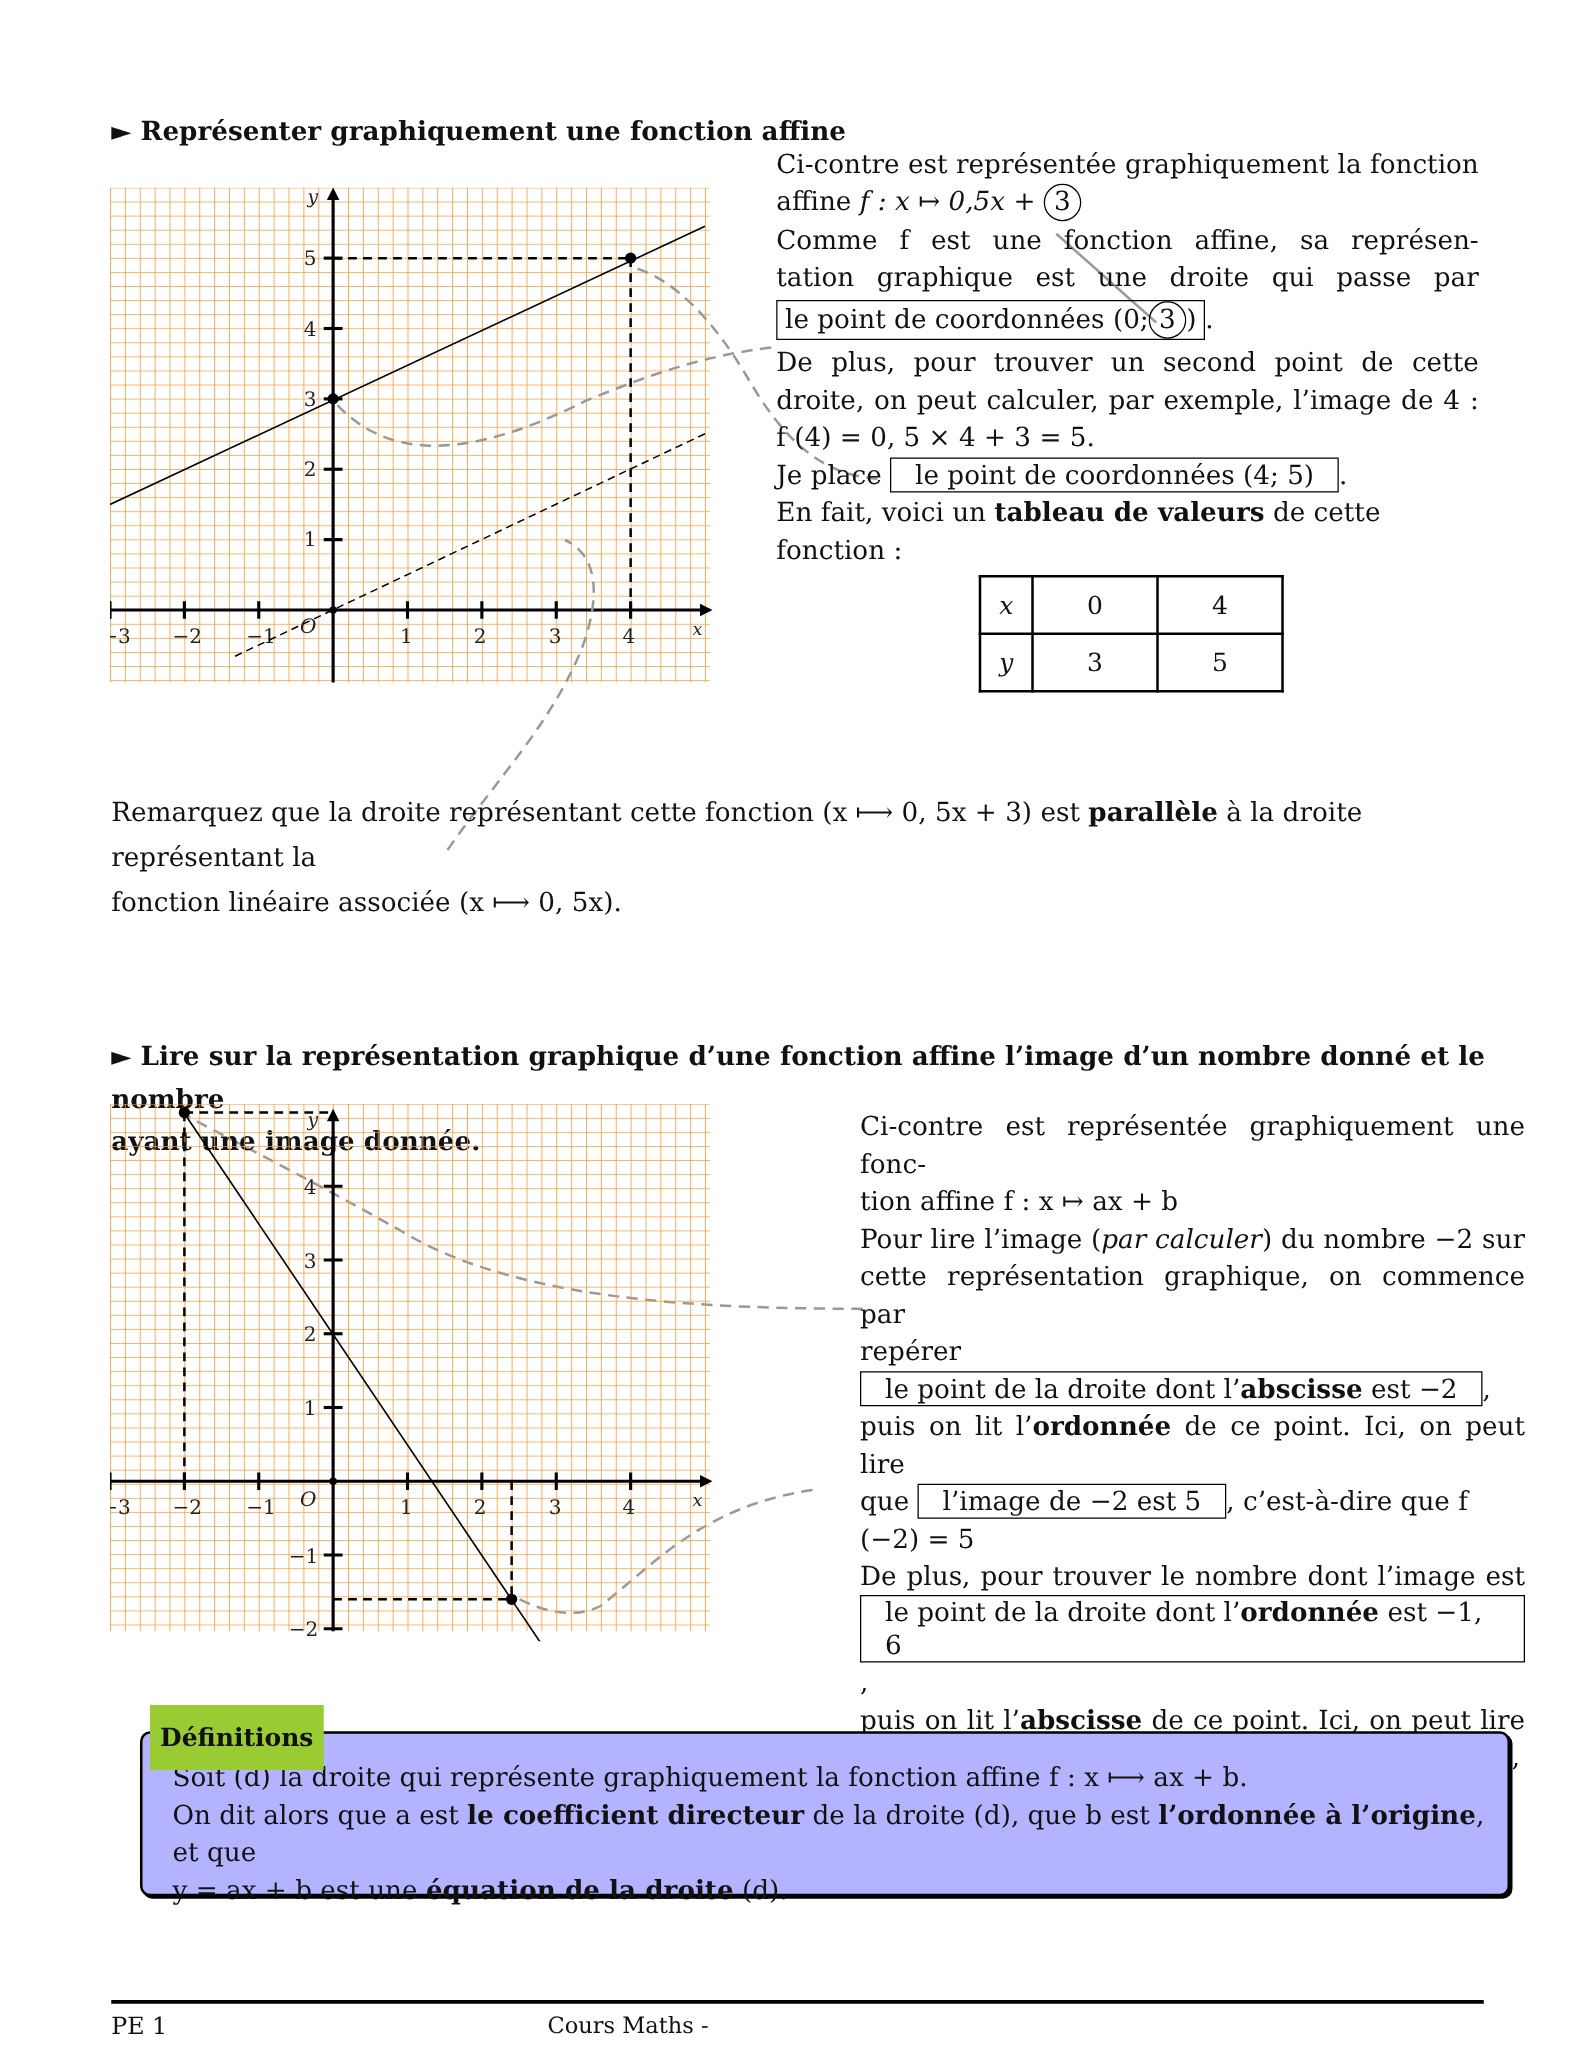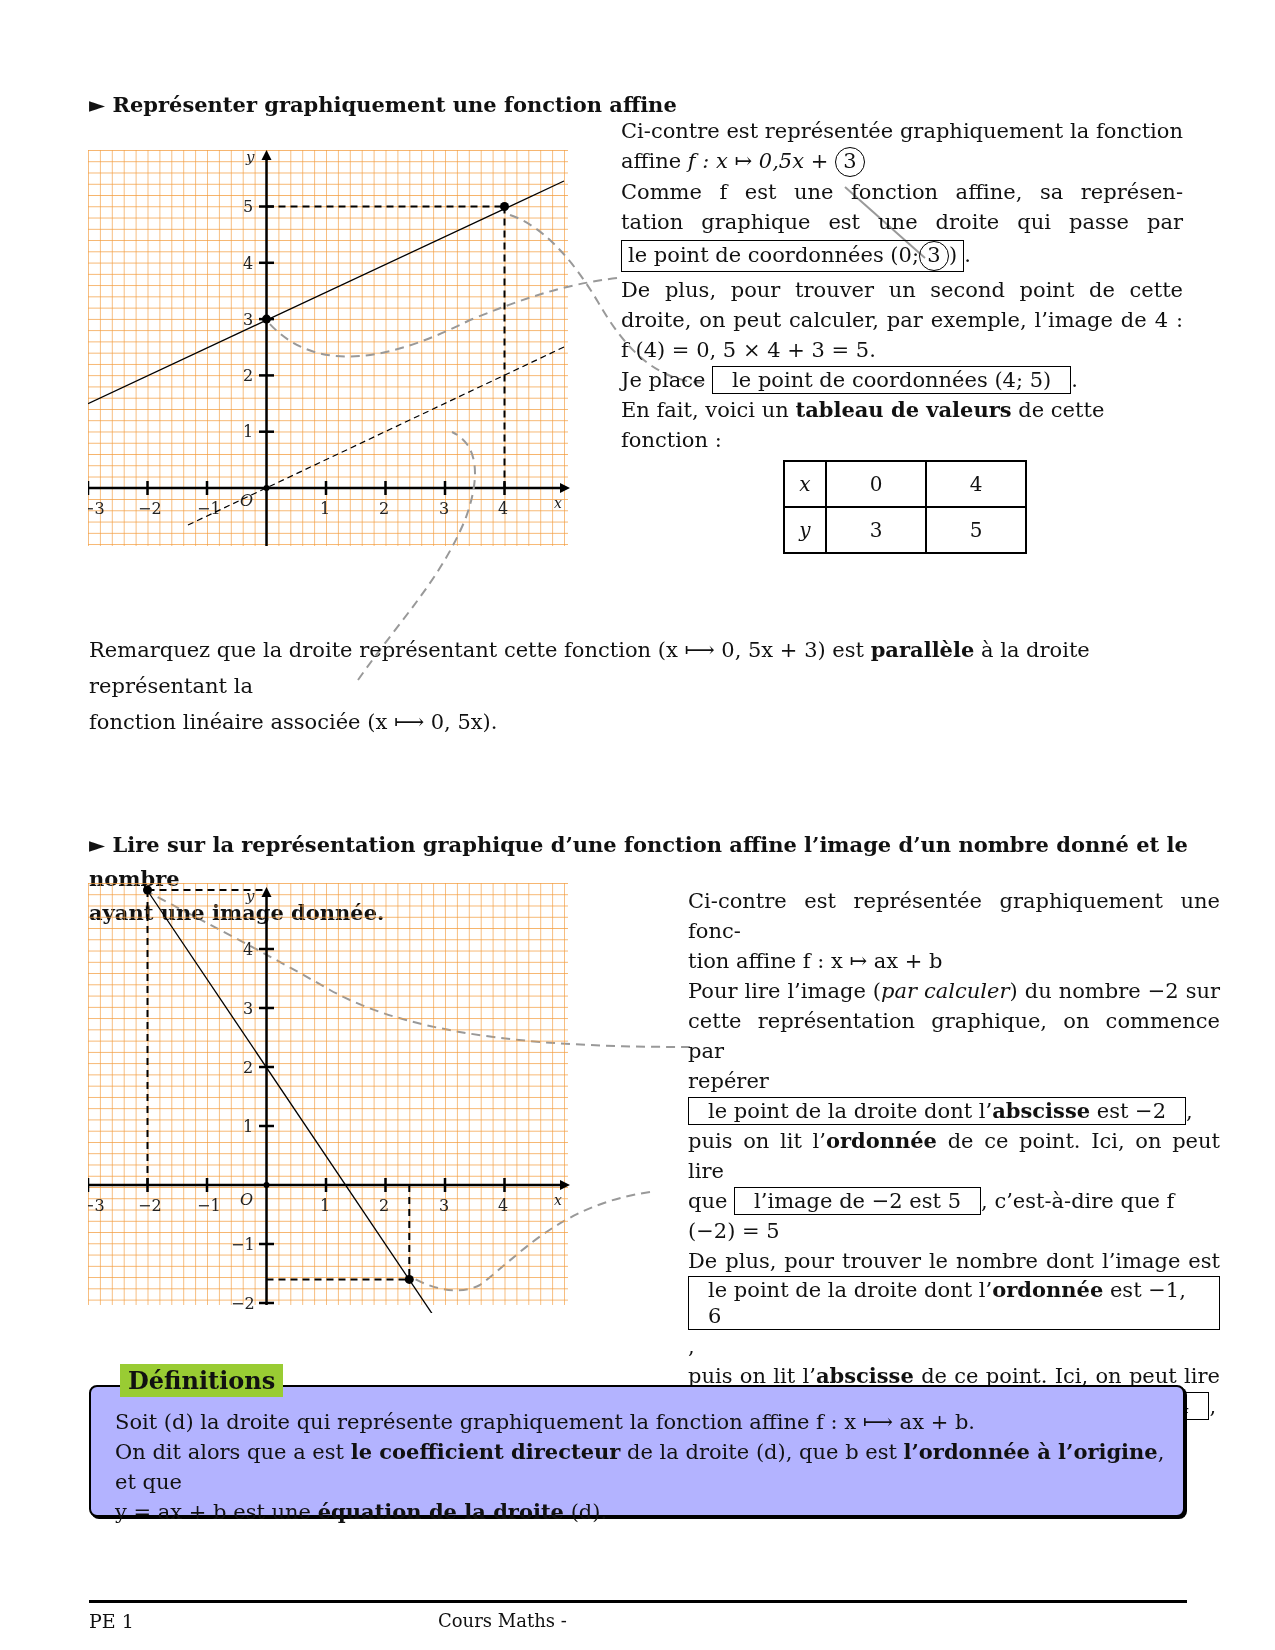--- a/index.html
+++ b/index.html
@@ -7,22 +7,22 @@
          font-family:"DejaVu Serif", "Liberation Serif", serif; color:#111; }
   .abs { position:absolute; }
   .h { font-weight:bold; font-size:21px; line-height:34px; }
   .p { font-size:21px; line-height:30px; }
   .just { text-align:justify; text-align-last:justify; }
   .box { border:1.6px solid #000; padding:0 19px; display:inline-block; line-height:26px; }
   .circ { display:inline-block; border:1.6px solid #000; border-radius:50%; width:28px; height:28px; line-height:27px; text-align:center; }
   i.m { font-style:italic; }
   table.vals { border-collapse:collapse; font-size:20px; }
   table.vals td { border:2px solid #000; text-align:center; height:42px; }
-  .defbox { background:#b3b3ff; border:2px solid #000; border-radius:8px; box-shadow:2px 2px 0 #000; }
-  .deftag { background:#99cc33; font-weight:bold; font-size:24px; padding:2px 8px; }
+  .defbox { background:#b3b3ff; border:2px solid #000; border-radius:8px; box-shadow:2px 2px 0 #000;margin-left:23px; }
+  .deftag { background:#99cc33; font-weight:bold; font-size:20px; padding:14px 8px; }
   .footline { background:#000; height:3px; }
 </style>
 </head>
 <body>
 
 <div class="abs h" style="left:89px; top:88px;">► Représenter graphiquement une fonction affine</div>
 
 <svg class="abs" style="left:88px; top:150px;" width="484" height="400">
   <defs>
     <pattern id="g1" width="11.9" height="11.26" patternUnits="userSpaceOnUse" x="0" y="0">

